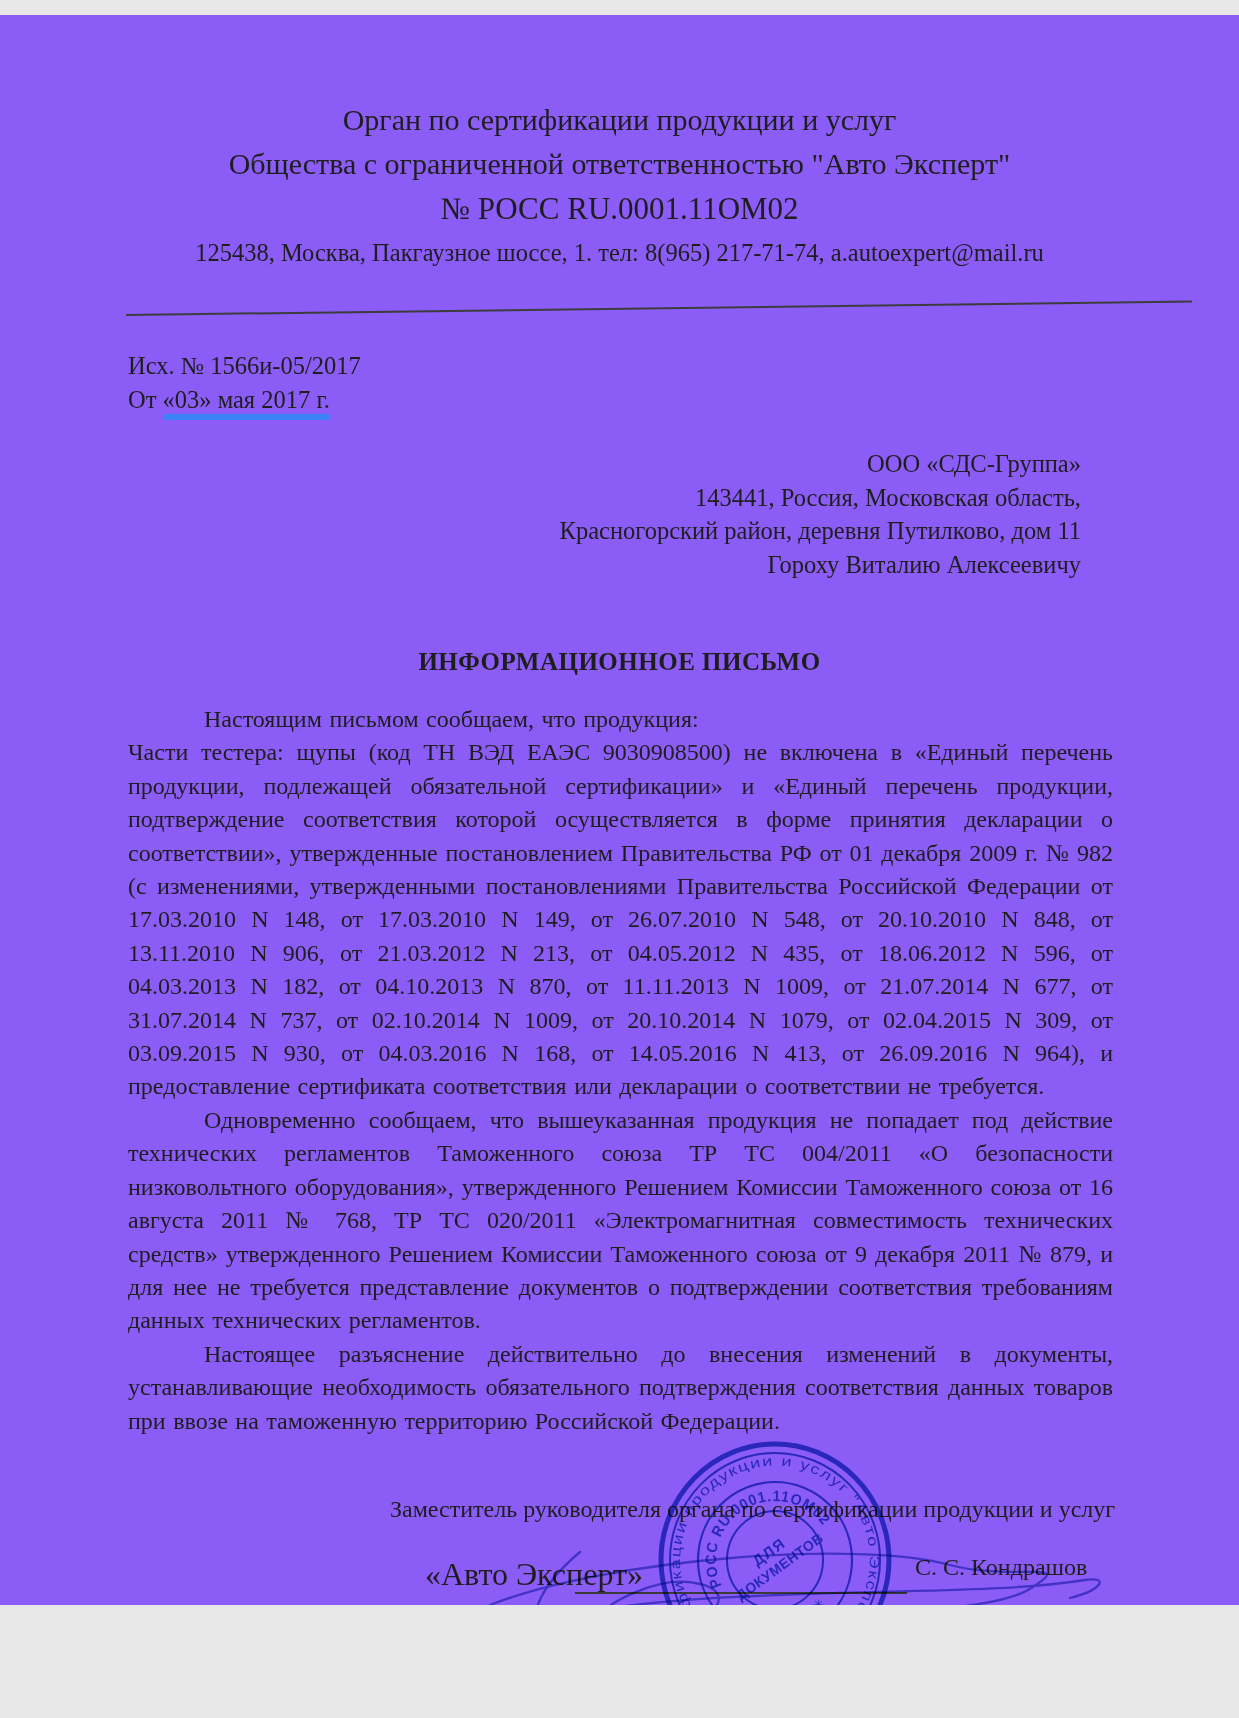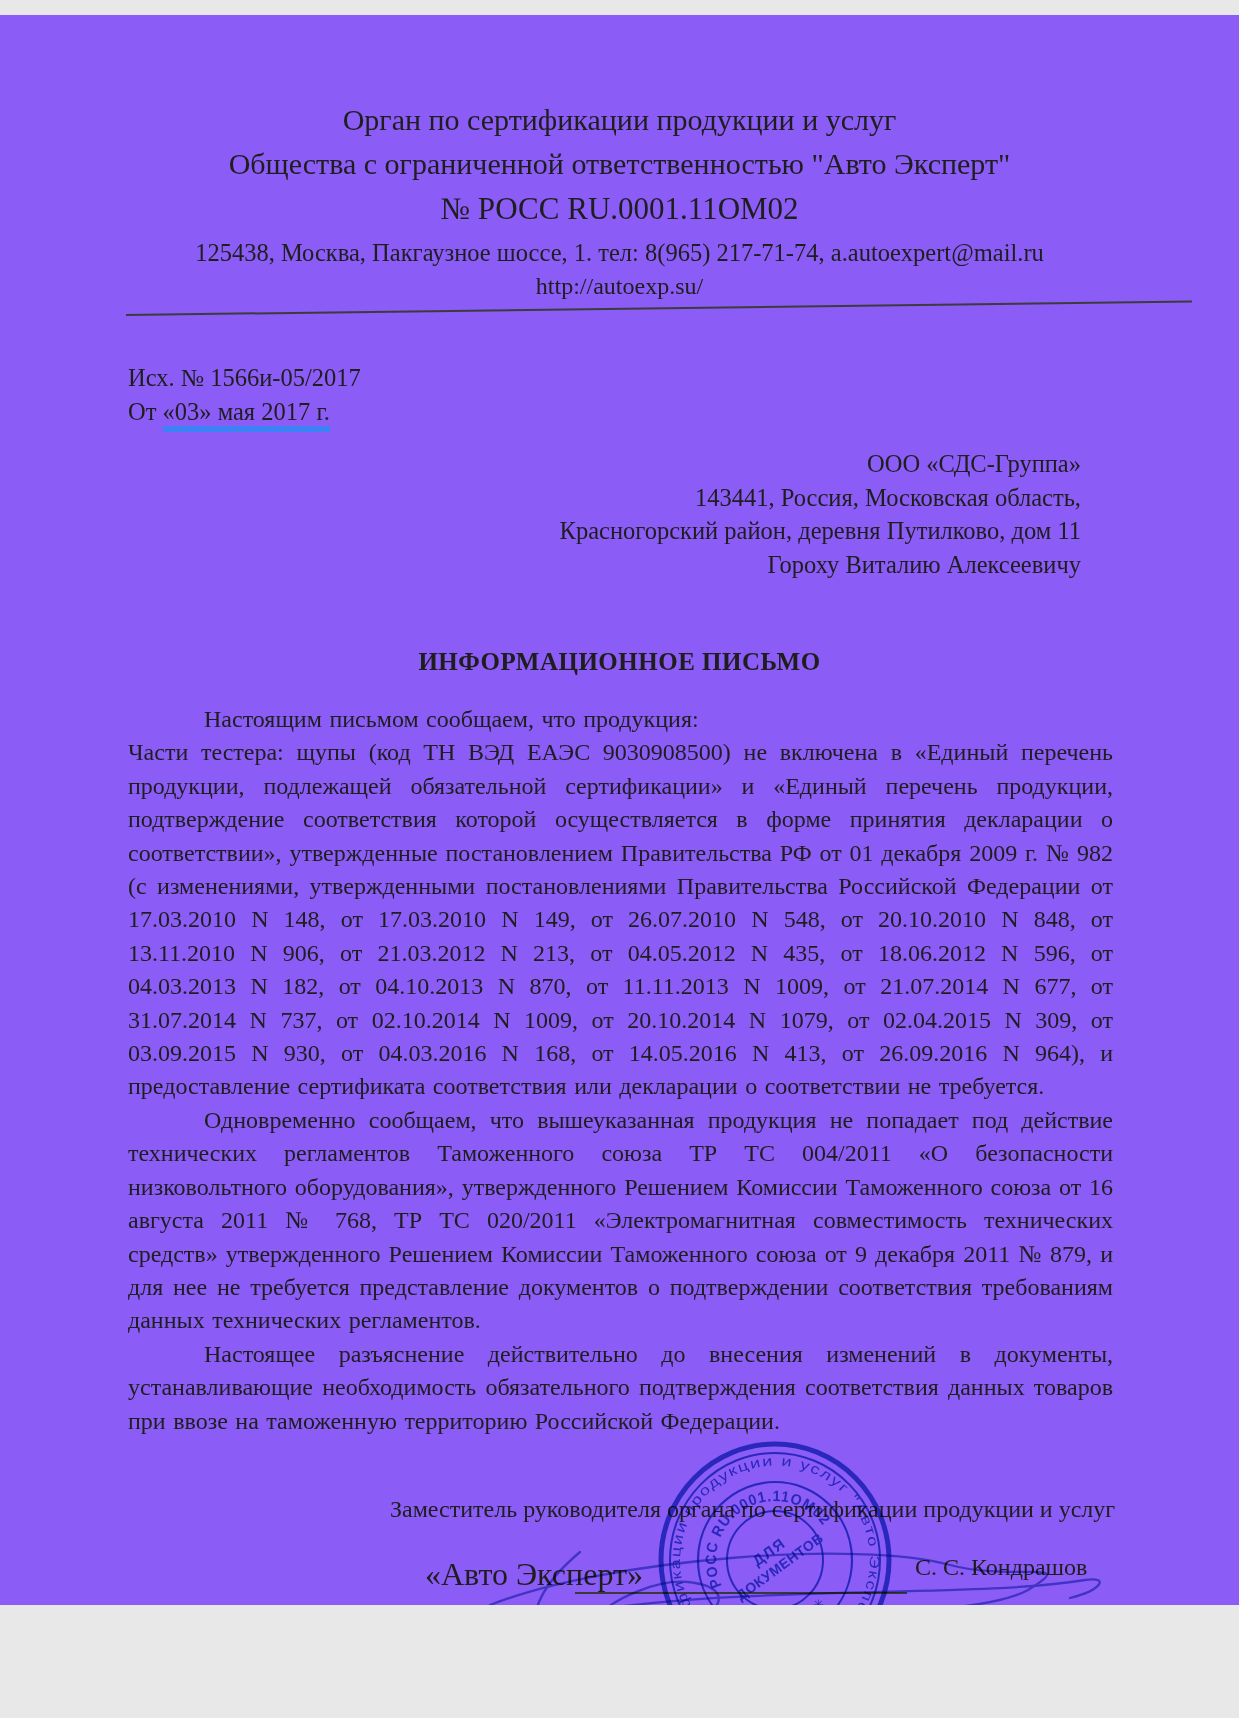--- a/index.html
+++ b/index.html
@@ -18,21 +18,21 @@
   .lh-line2{font-size:30px;line-height:45px;}
   .lh-line3{font-size:31px;line-height:46px;}
   .lh-address{font-size:24.5px;line-height:35px;margin-top:3px;}
   .lh-site{font-size:24px;line-height:33px;}
   .head-rule{
     position:absolute;top:299px;left:126px;width:1066px;height:0;
     border-top:2.5px solid #3c3c3c;
     transform:rotate(-0.72deg);transform-origin:left center;
   }
   
-  .refblock{position:absolute;top:346px;left:128px;font-size:24.5px;line-height:34px;}
+  .refblock{position:absolute;top:334px;left:128px;font-size:24.5px;line-height:34px;}
   .date-underline{border-bottom:6px solid #3b82f6;padding-bottom:1px;}
   
   .recipient{position:absolute;top:432px;right:158px;text-align:right;
     font-size:24.5px;line-height:33.6px;}
   
   .doc-title{position:absolute;top:633px;left:0;width:100%;text-align:center;
     font-size:25px;letter-spacing:.5px;font-weight:bold;}
   
   .body-text{position:absolute;top:688px;left:128px;width:985px;
     font-size:24px;line-height:33.4px;text-align:justify;word-spacing:1.5px;}
@@ -53,21 +53,20 @@
 </head>
 <body>
 
 <div class="page">
 
   <div class="letterhead">
     <div class="lh-line1">Орган по сертификации продукции и услуг</div>
     <div class="lh-line2">Общества с ограниченной ответственностью "Авто Эксперт"</div>
     <div class="lh-line3">№ РОСС RU.0001.11ОМ02</div>
     <div class="lh-address">125438, Москва, Пакгаузное шоссе, 1. тел: 8(965) 217-71-74, a.autoexpert@mail.ru</div>
-    <div class="lh-site">http://autoexp.su/</div>
   </div>
 
   <div class="head-rule"></div>
 
   <div class="refblock">
     <div>Исх. № 1566и-05/2017</div>
     <div><span>От </span><span class="date-underline">«03» мая 2017 г.</span></div>
   </div>
 
   <div class="recipient">

